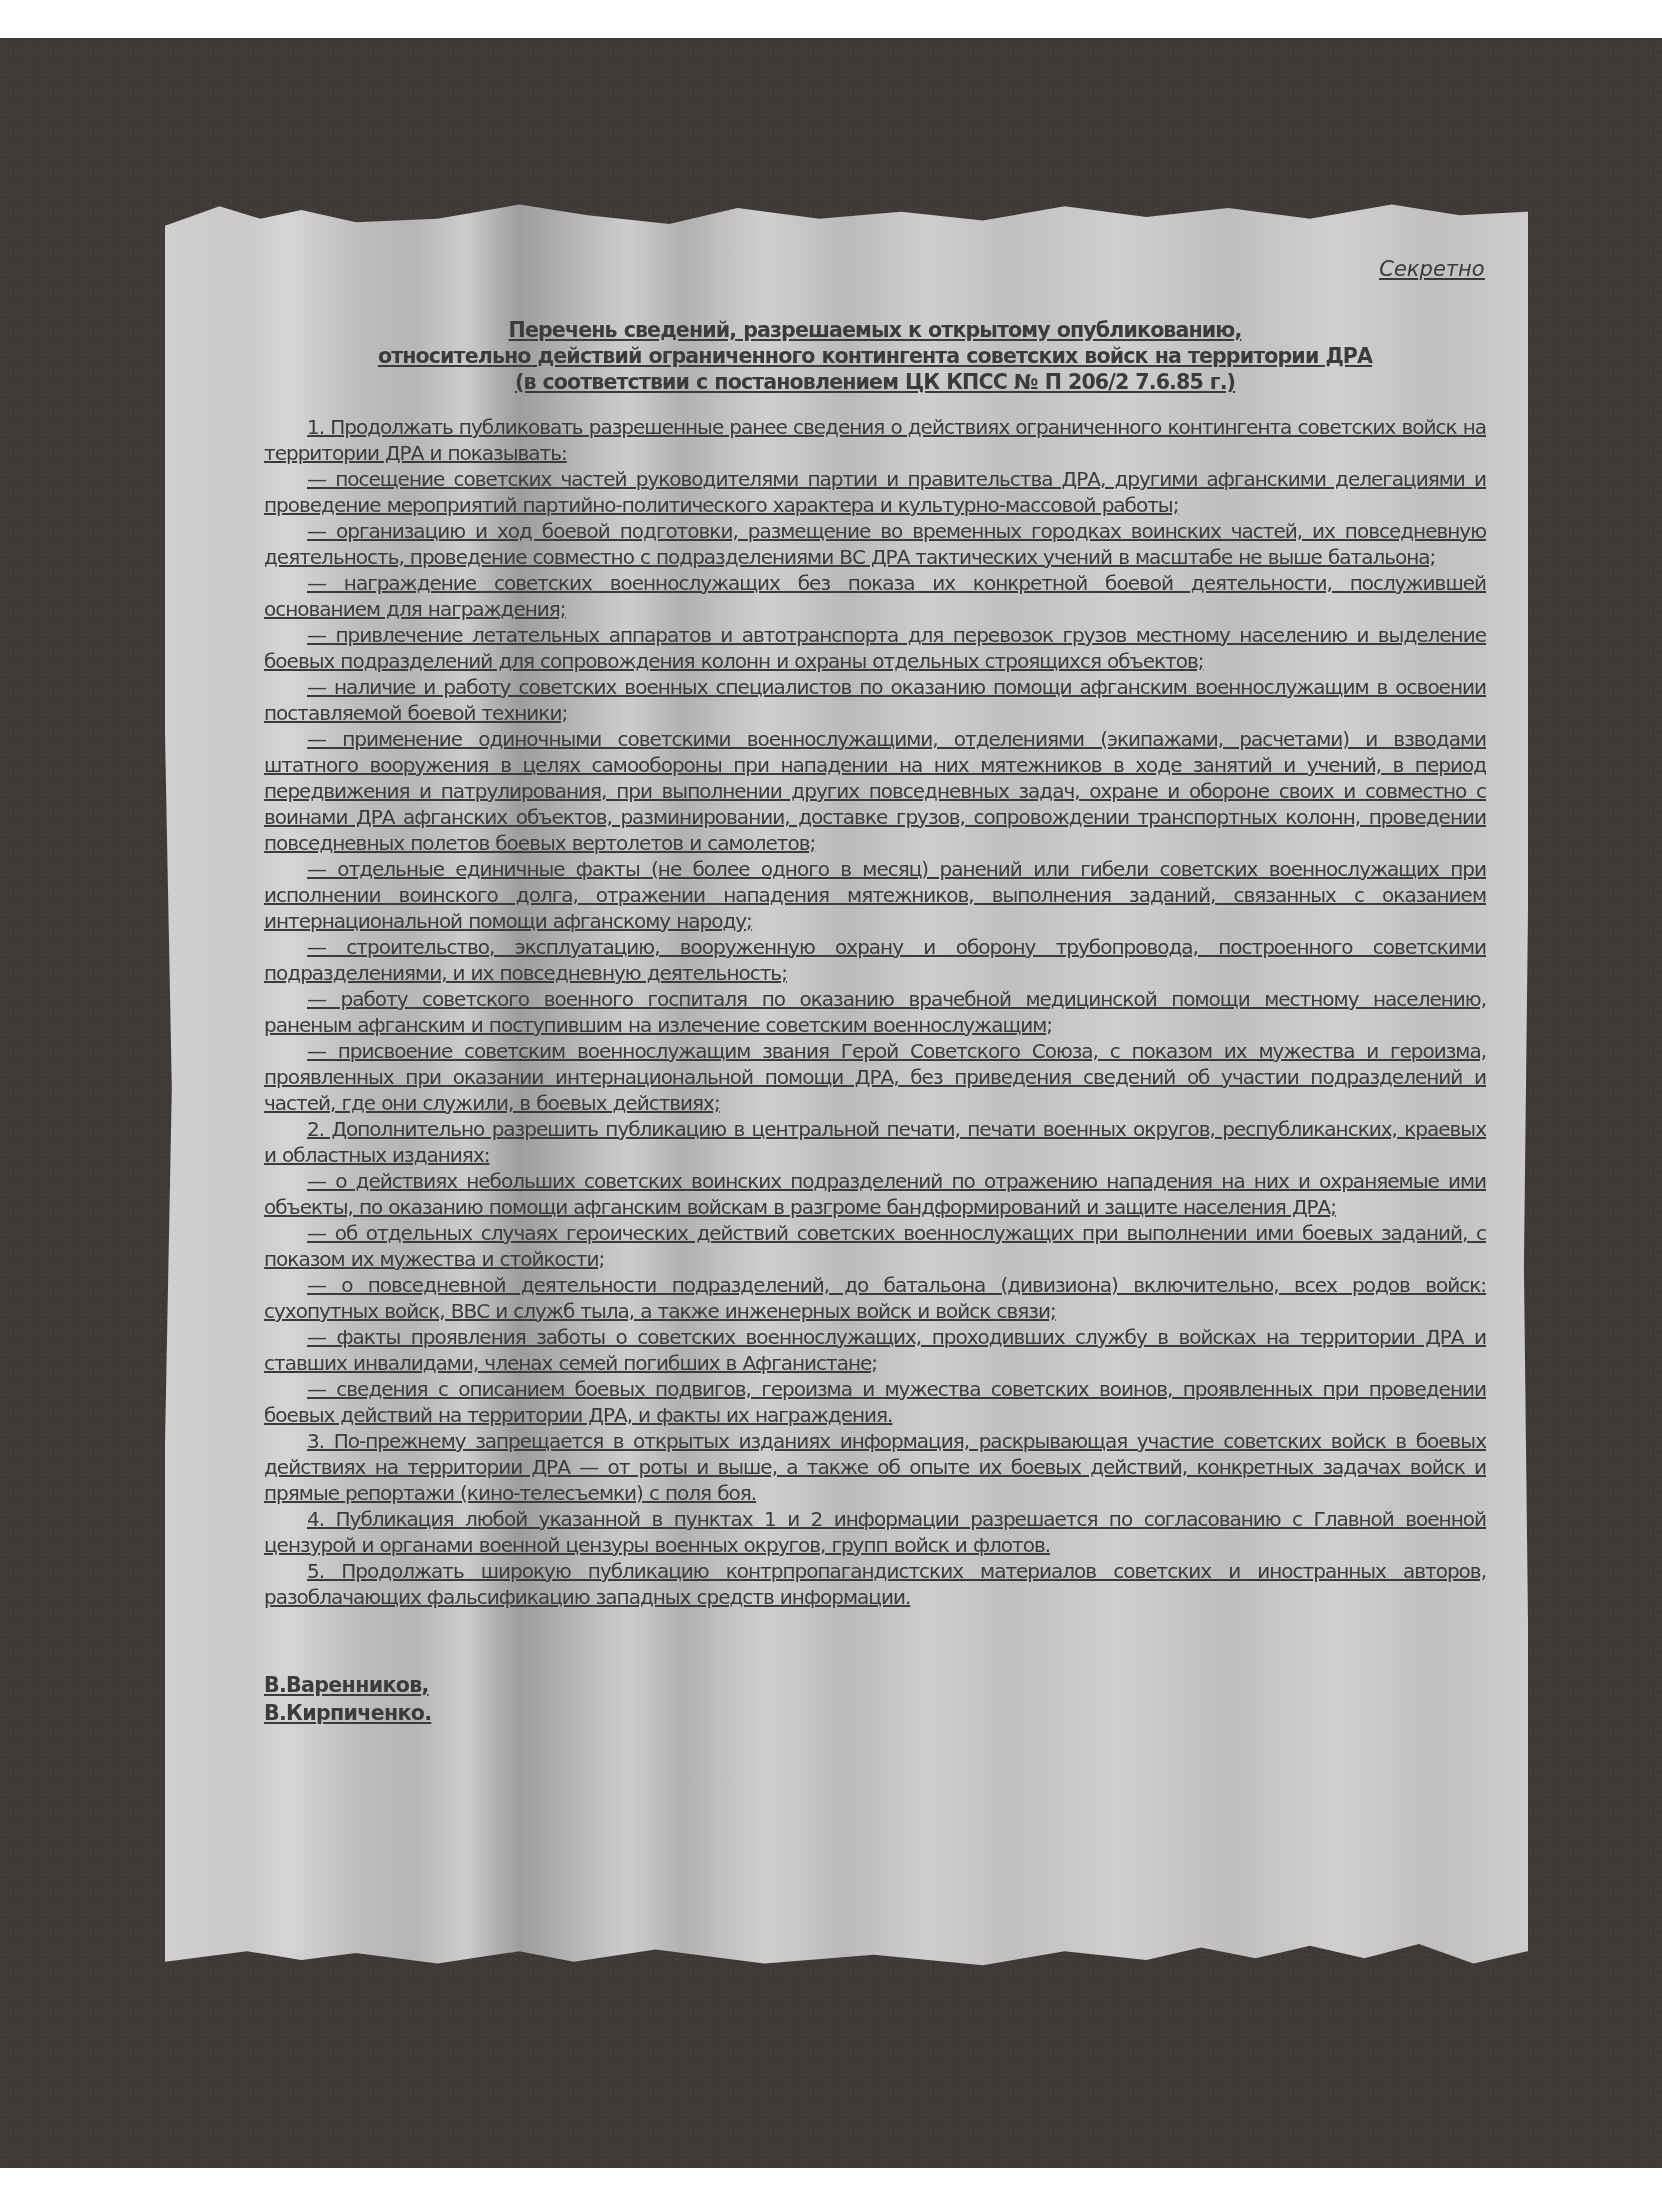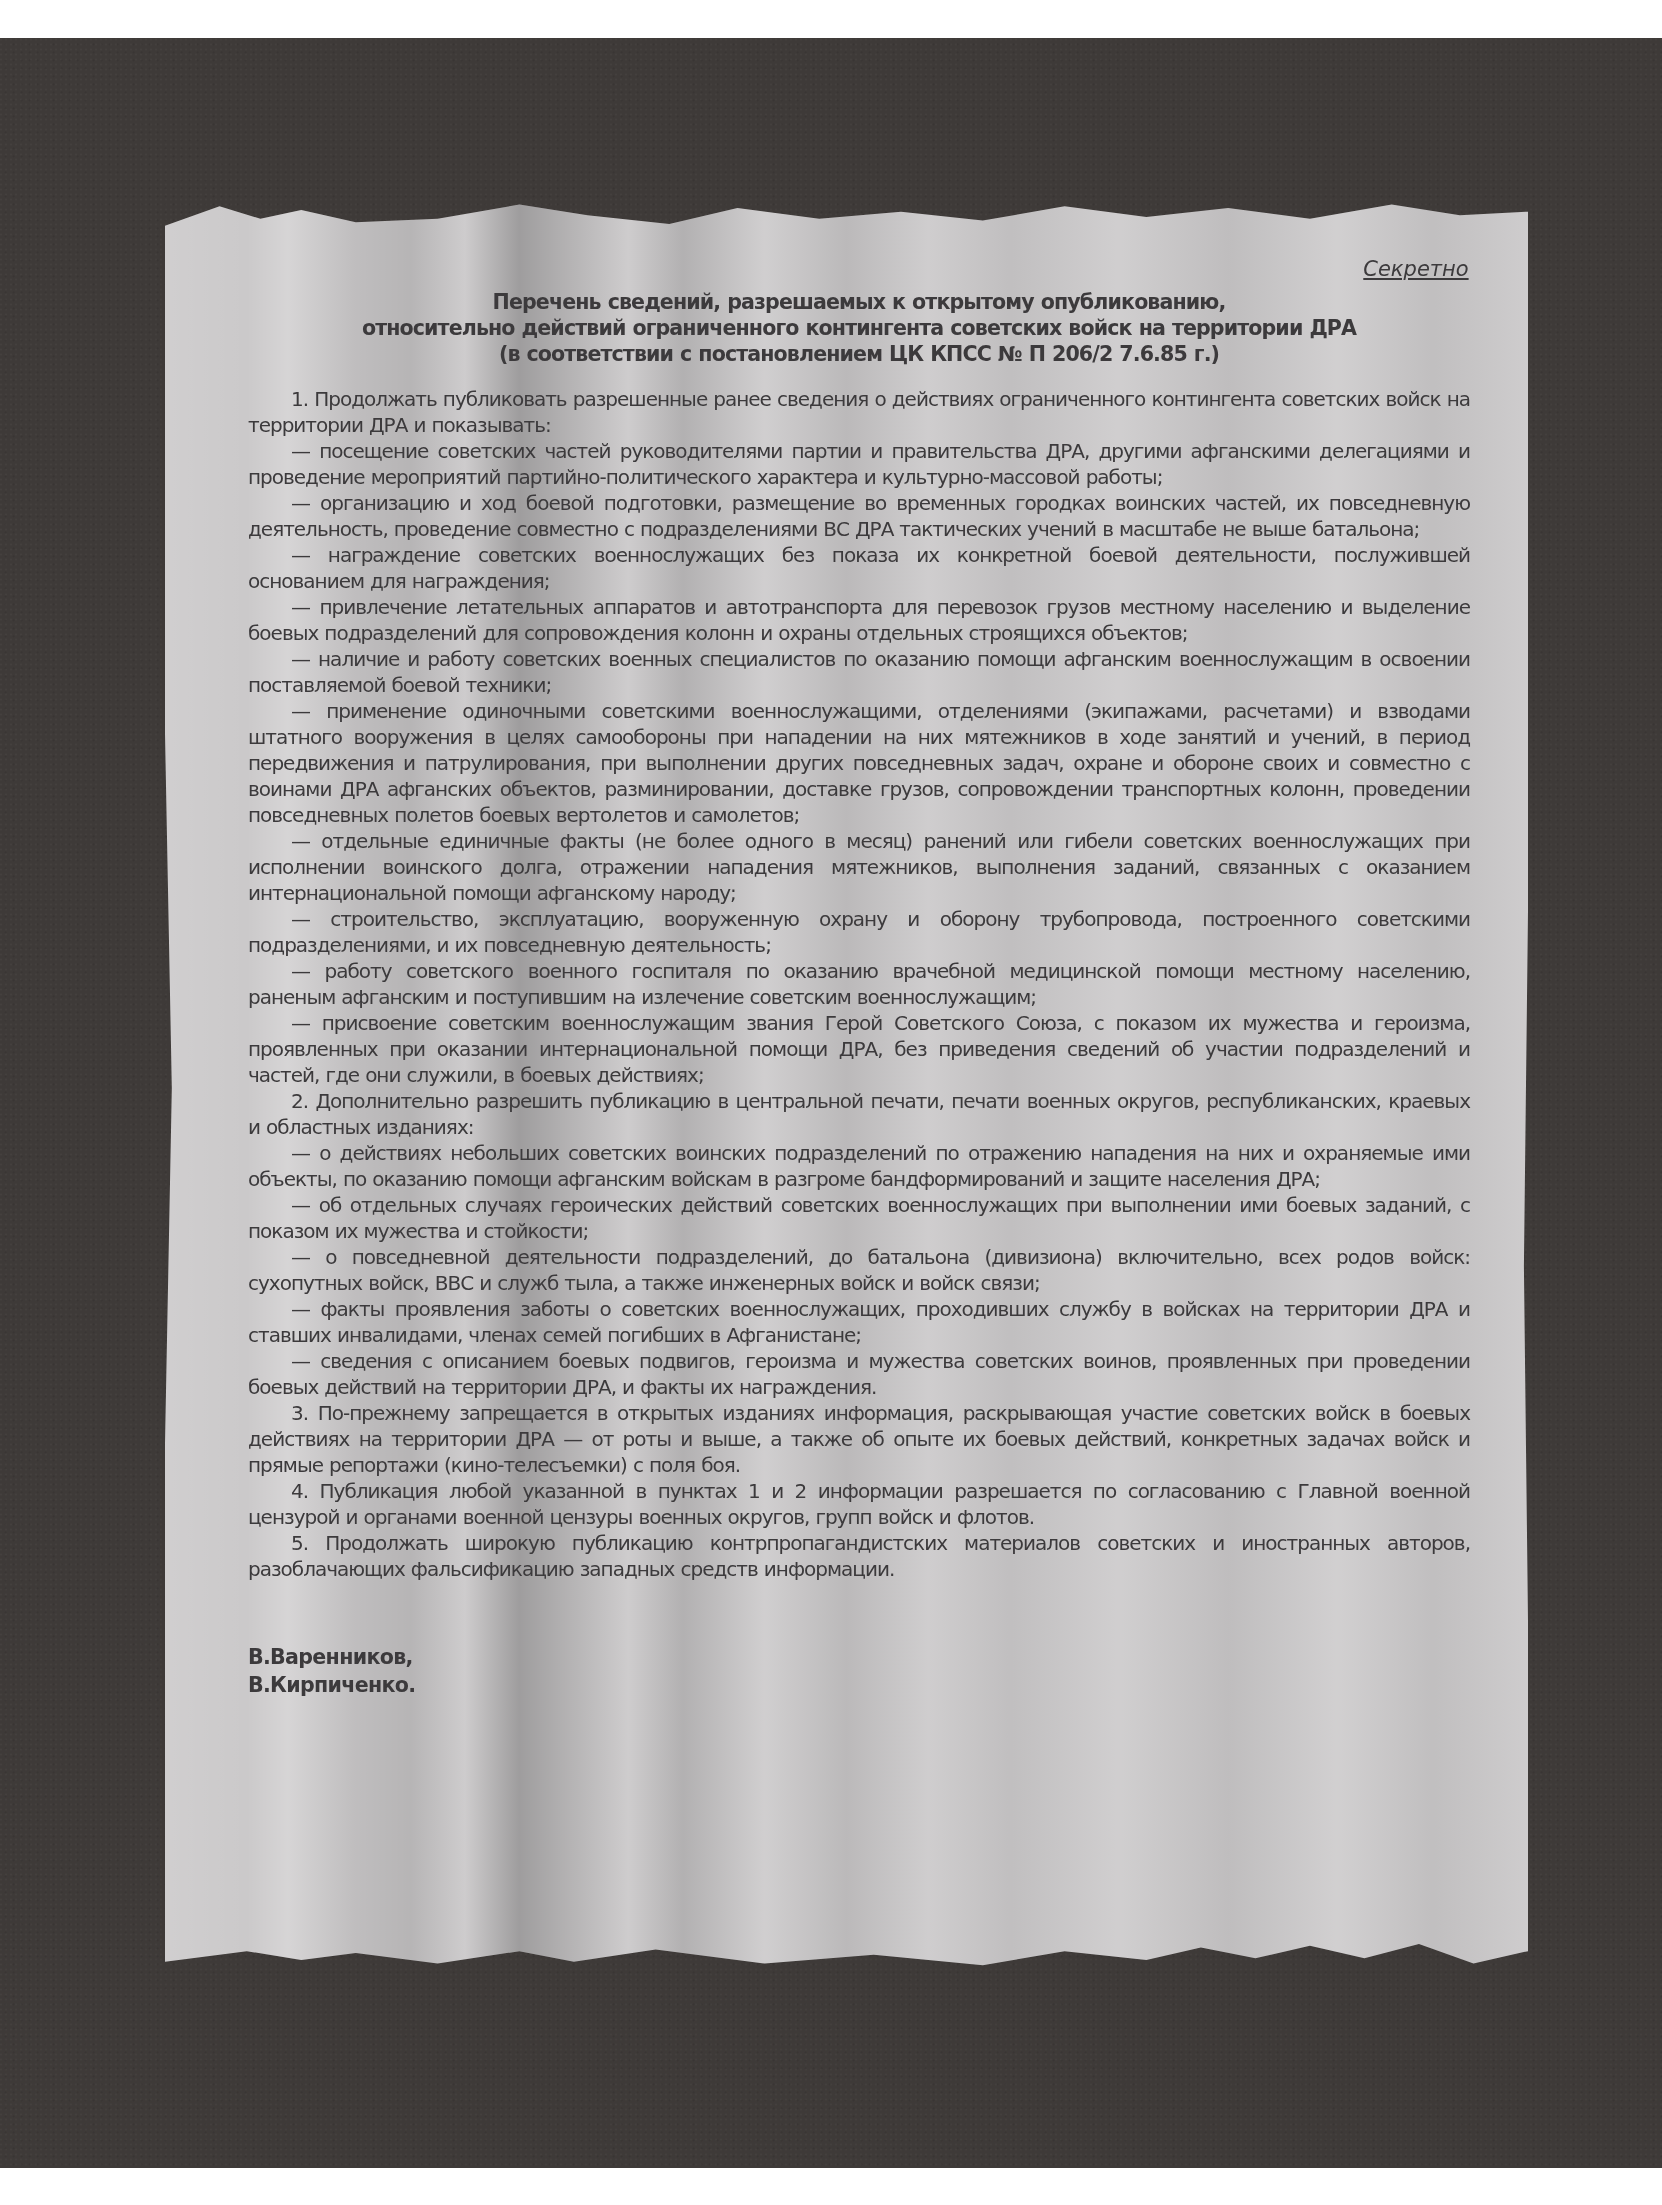--- a/index.html
+++ b/index.html
@@ -35,34 +35,35 @@
       31% 0.8%, 37% 1.3%, 42% 0.4%, 48% 1.0%, 54% 0.6%, 60% 1.1%,
       66% 0.3%, 72% 0.9%, 78% 0.4%, 84% 1.0%, 90% 0.2%, 95% 0.8%, 100% 0.6%,
       100% 40%, 99.7% 60%, 100% 80%, 100% 98.6%,
       96% 99.3%, 92% 98.2%, 88% 99.0%, 84% 98.3%, 80% 99.0%,
       76% 98.4%, 72% 99.1%, 66% 98.6%, 60% 99.4%, 52% 98.8%,
       44% 99.3%, 36% 98.5%, 30% 99.2%, 26% 98.6%, 20% 99.3%,
       14% 98.7%, 10% 99.1%, 6% 98.6%, 0% 99.2%,
       0% 70%, 0.5% 50%, 0% 30%);
   }
   .doc {
-    position: absolute; left: 248px; top: 257px; width: 1222px;
+    position: absolute; left: 264px; top: 257px; width: 1222px;
     font-family: "DejaVu Sans", sans-serif;
     color: #3c3a3c;
     font-size: 20px;
     letter-spacing: -1px;
     word-spacing: 0.7px;
+    text-decoration: underline;
   }
   .classification {
     text-align: right; font-style: italic; text-decoration: underline;
     font-size: 21px; margin-right: 1.4px; height: 29px; letter-spacing: 0;
   }
   .title {
     text-align: center; font-weight: bold; font-size: 20.6px;
-    line-height: 26px; margin-top: 3px; letter-spacing: -0.9px;
+    line-height: 26px; margin-top: 31px; letter-spacing: -0.9px;
   }
   .body { margin-top: 19px; line-height: 26px; text-align: justify; }
   .para { margin: 0; text-indent: 43px; }
   .signature {
     text-align: left; font-weight: bold; font-size: 20.6px;
     line-height: 27.5px; margin-top: 62px; letter-spacing: -0.7px;
   }
 </style>
 </head>
 <body>

